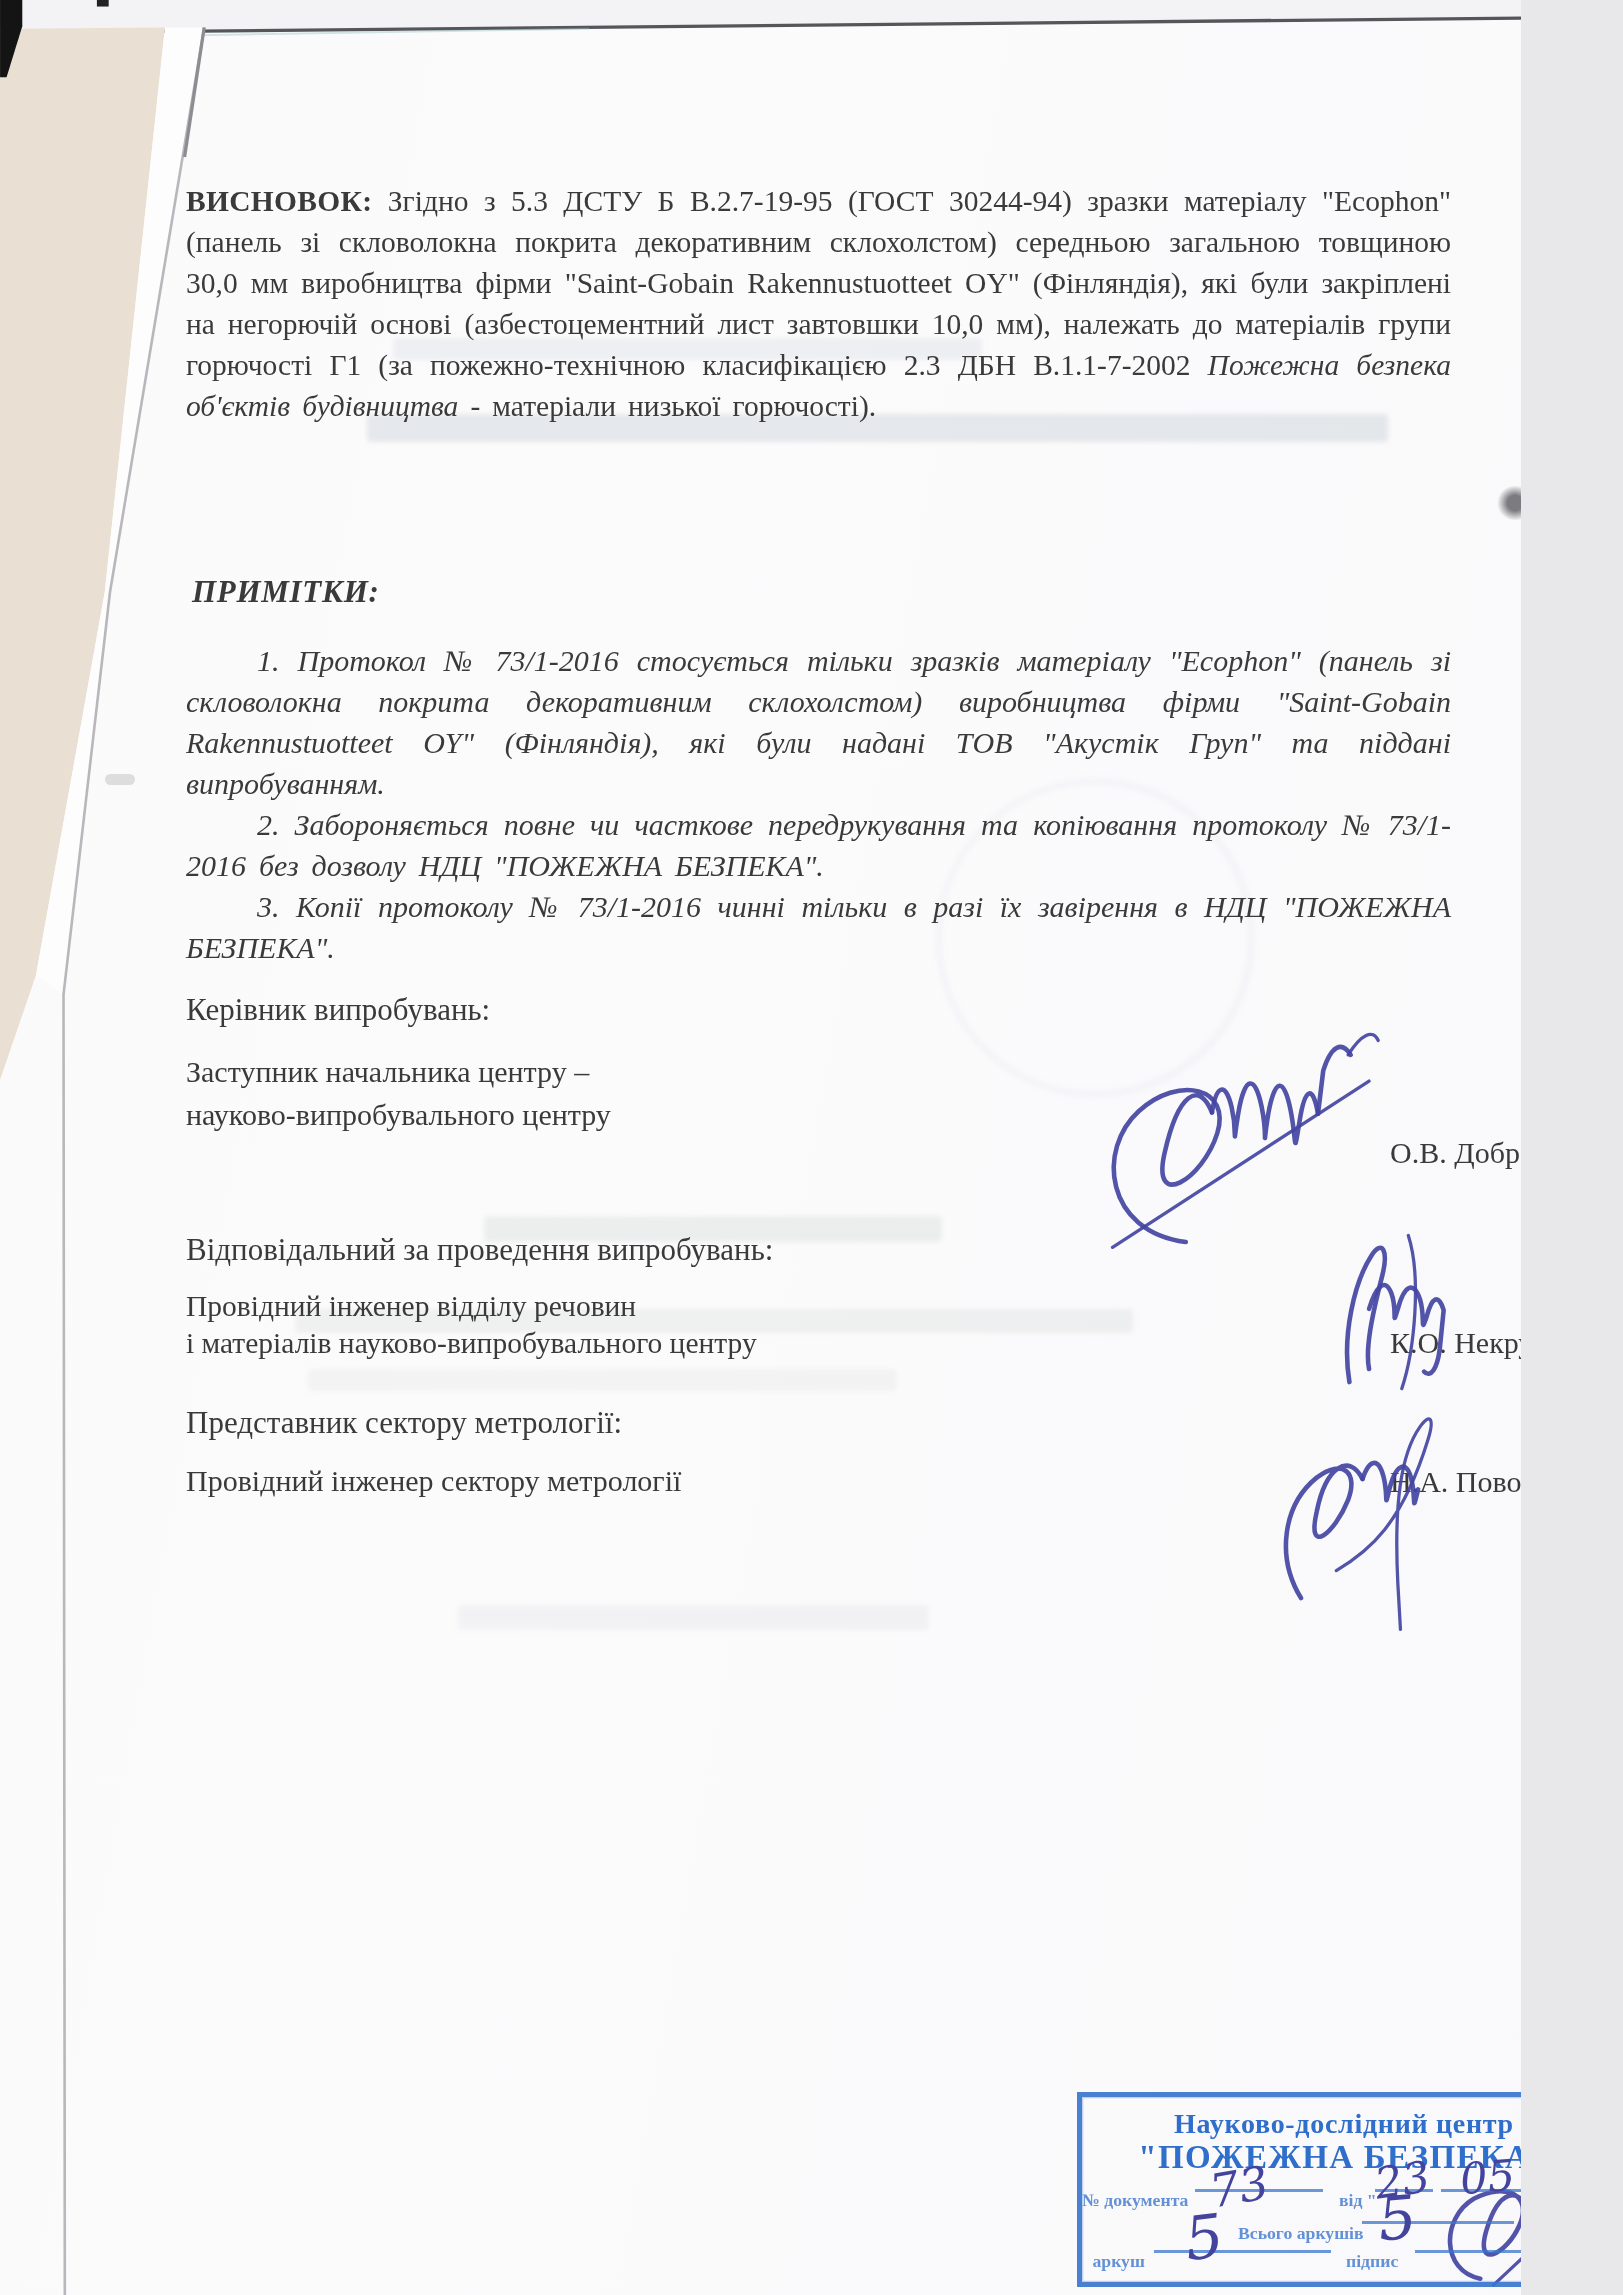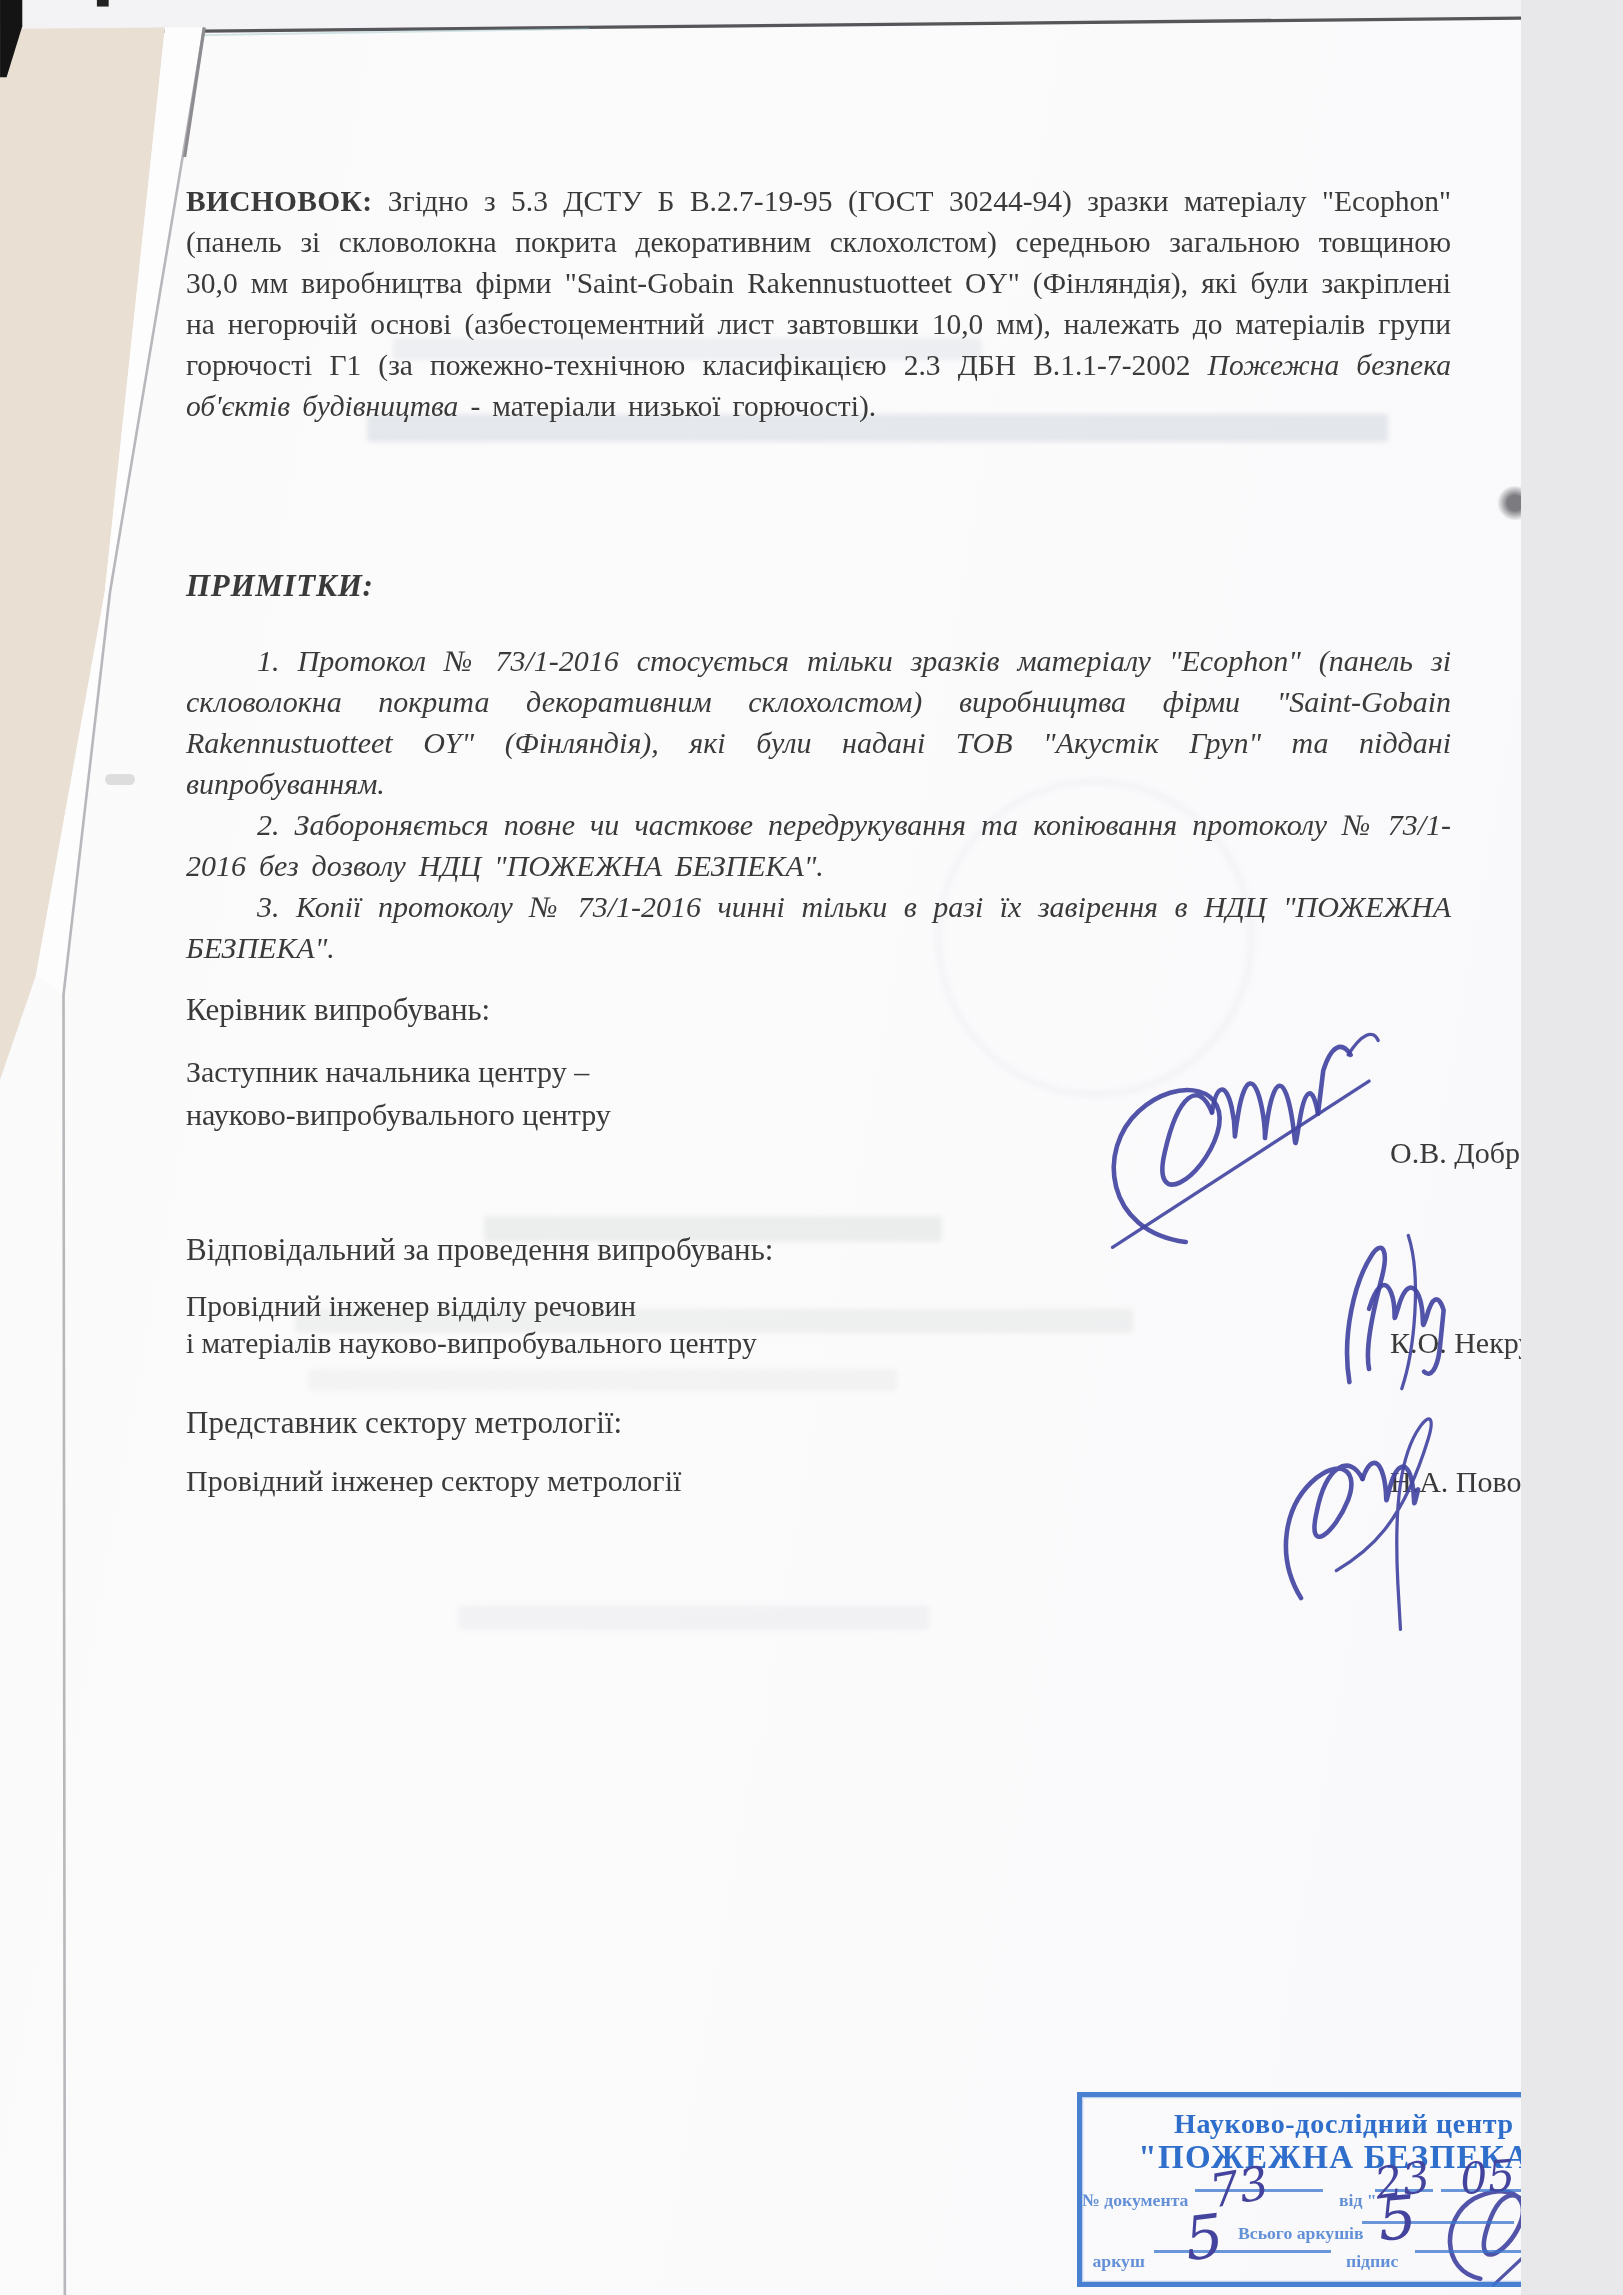--- a/index.html
+++ b/index.html
@@ -8,21 +8,21 @@
     background:linear-gradient(100deg,#fbfafb 0%,#fcfbfc 40%,#f9f8fa 100%);
     font-family:"Liberation Serif", serif; color:#3a3a3a;padding-left:43px;
   }
   .deco { position:absolute; left:0; top:0; width:1623px; height:2295px; pointer-events:none; }
 
   
   .para { position:absolute; left:186px; width:1265px; text-align:justify; margin:0; }
   .conclusion { top:181px; font-size:29.5px; line-height:41px; word-spacing:0.16em; }
   .conclusion .lead { font-weight:bold; letter-spacing:0.3px; }
   .conclusion .ital { font-style:italic; }
-  .notes-heading { position:absolute; left:186px; top:568px; font-size:31px; font-weight:bold; font-style:italic; letter-spacing:0.7px; margin:0; }
+  .notes-heading { position:absolute; left:186px; top:568px; font-size:31px; font-weight:bold; font-style:italic; letter-spacing:0.7px; margin:6px; }
   .notes { top:640px; font-size:30px; line-height:41px; font-style:italic; word-spacing:0.18em; }
   .notes p { margin:0; text-indent:71px; }
 
   .sig-label { position:absolute; left:186px; font-size:31px; margin:0; }
   .role-block { position:absolute; left:186px; font-size:30px; margin:0; }
   .name { position:absolute; left:1390px; font-size:30px; white-space:nowrap; margin:0; }
 
   
   .ghost { position:absolute; filter:blur(2.6px); border-radius:3.9px; }
   .g1 { left:393px; top:338px;  width:589px;  height:22px; background:rgba(120,140,158,.10); }

